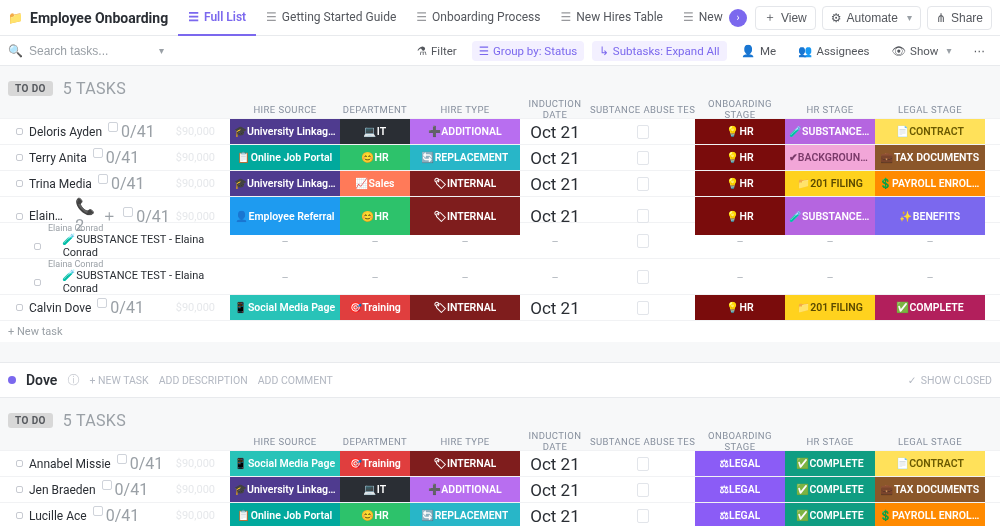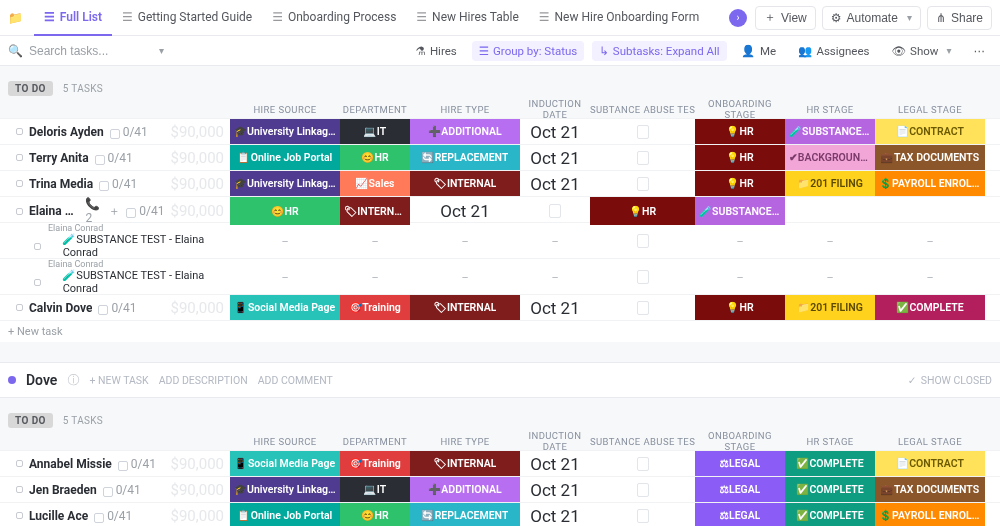--- a/index.html
+++ b/index.html
@@ -58,21 +58,21 @@
 
   .group-gap { height:12px; background:#f7f8f9 }
   .group-header-row {
     display:flex; align-items:center; height:20px; padding:0 8px; gap:10px;
     background:#f7f8f9;
   }
   .status-tag {
     background:#d8d8d8; color:#56595e; font-size:10px; font-weight:700;
     letter-spacing:.4px; padding:2px 7px; border-radius:3px;
   }
-  .tasks-count { font-size:10px; color:#9aa0a6; letter-spacing:.3px }
+  .tasks-count { font-size:16px; color:#9aa0a6; letter-spacing:.3px }
   .table-head {
     display:grid;
     grid-template-columns: 230px 110px 70px 110px 70px 105px 90px 90px 110px;
     height:20px; background:#f7f8f9; align-items:center;
     font-size:9.5px; letter-spacing:.4px; color:#87909e; text-align:center;
     padding-right:20px;
   }
   .table-head > div:first-child { text-align:left; }
   .row {
     display:grid;
@@ -80,24 +80,24 @@
     height:26px; align-items:stretch; border-top:1px solid #f1f2f4;
     padding-right:8px; background:#fff;
   }
   .name-cell {
     display:flex; align-items:center; gap:6px; padding-left:16px; font-size:12px;
     position:relative;
   }
   .name-cell .status-dot {
     width:7px;height:7px;border:1.5px solid #c7cad1;border-radius:2px;background:#fff;flex:0 0 auto;
   }
-  .name-text { font-weight:700; color:#2a2e34; white-space:nowrap; overflow:hidden; text-overflow:ellipsis }
-  .sub-ind { display:flex;align-items:flex-end;gap:3px;color:#9aa0a6;font-size:12px }
+  .name-text { font-weight:400; color:#2a2e34; white-space:nowrap; overflow:hidden; text-overflow:ellipsis }
+  .sub-ind { display:flex;align-items:flex-start;gap:3px;color:#9aa0a6;font-size:16px }
   .sub-ind .box { width:10px;height:10px;border:1px solid #cfd3da;border-radius:2px;display:inline-block }
-  .money { color:#e6e8eb; font-size:15px; margin-left:auto; padding-right:6px }
+  .money { color:#e6e8eb; font-size:11px; margin-left:auto; padding-right:15px }
   .tag-cell {
     display:flex; align-items:center; justify-content:center; color:#fff;
     font-size:10.5px; font-weight:600; padding:0 4px; white-space:nowrap; overflow:hidden;
   }
   .date-cell { display:flex;align-items:center;justify-content:center;font-size:17px;color:#2a2e34 }
   .empty-cell { display:flex;align-items:center;justify-content:center;color:#d5d8dd;font-size:13px }
   .empty-cell .doc { width:12px;height:14px;border:1px solid #e2e5ea;border-radius:2px }
   .dash { color:#aeb3bb; text-align:center; display:flex;align-items:center;justify-content:center }
 
   .subrow {
@@ -157,20 +157,21 @@
   .c-benefits { background:#7b68ee }
   .c-complete-mag { background:#b21f5c }
   .ellip { overflow:hidden; text-overflow:ellipsis; display:block; max-width:100% }
 </style>
 </head>
 <body>
 
 <div class="topbar">
   <div class="title-wrap">
     <span class="title-icon">📁</span>
+    <span class="page-title">Employee Onboarding</span>
   </div>
   <div class="tabs" id="tabs">
       <div class="tab active">
         <span class="tab-icon">☰</span>
         <span>Full List</span>
       </div>
       <div class="tab">
         <span class="tab-icon">☰</span>
         <span>Getting Started Guide</span>
       </div>
@@ -207,21 +208,21 @@
 
 <div class="filterbar">
   <div class="search">
     <span>🔍</span>
     <input placeholder="Search tasks..." style="">
     <span class="chev-down">▾</span>
   </div>
   <div class="fb-right">
     <span class="chip">
         <span>⚗</span>
-        <span>Hires</span>
+        <span>Filter</span>
       </span>
     <span class="chip violet">
         <span>☰</span>
         <span>Group by: Status</span>
       </span>
     <span class="chip violet">
         <span>↳</span>
         <span>Subtasks: Expand All</span>
       </span>
     <span class="chip">
@@ -351,35 +352,41 @@
     </div>
     <div class="row">
       <div class="name-cell">
         <span class="status-dot"></span>
         <span class="name-text">Elaina Conrad</span> 
         <span class="sub-ind">📞 2</span> 
         <span class="sub-ind">＋</span> 
         <span class="sub-ind"><span class="box"></span> 0/41</span>
         <span class="money">$90,000</span>
       </div>
+      <div class="tag-cell c-referral">
+        <span class="ellip">👤Employee Referral</span>
+      </div>
       <div class="tag-cell c-hr">
         <span class="ellip">😊HR</span>
       </div>
       <div class="tag-cell c-internal">
         <span class="ellip">🏷INTERNAL</span>
       </div>
       <div class="date-cell">Oct 21</div>
       <div class="empty-cell">
         <span class="doc"></span>
       </div>
       <div class="tag-cell c-onhr">
         <span class="ellip">💡HR</span>
       </div>
       <div class="tag-cell c-substance">
         <span class="ellip">🧪SUBSTANCE TEST</span>
+      </div>
+      <div class="tag-cell c-benefits">
+        <span class="ellip">✨BENEFITS</span>
       </div>
     </div>
     <div class="subrow">
       <div class="sub-name">
         <span class="parent">Elaina Conrad</span>
         <span class="taskline">
           <span class="status-dot"></span>
           <span>🧪SUBSTANCE TEST - Elaina Conrad</span>
         </span>
       </div>

